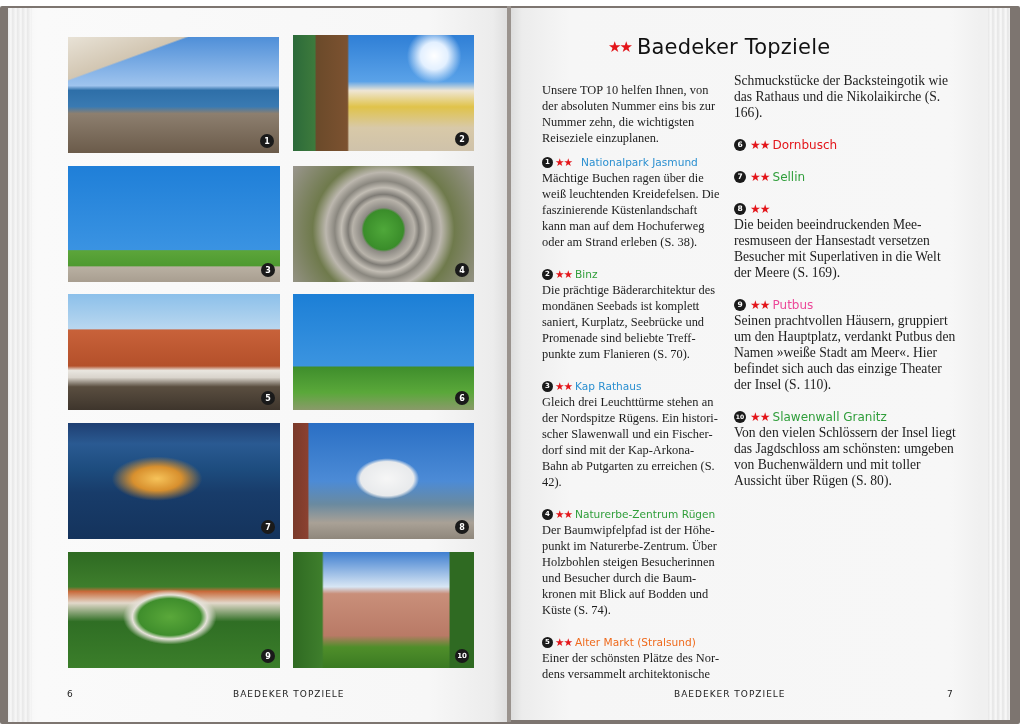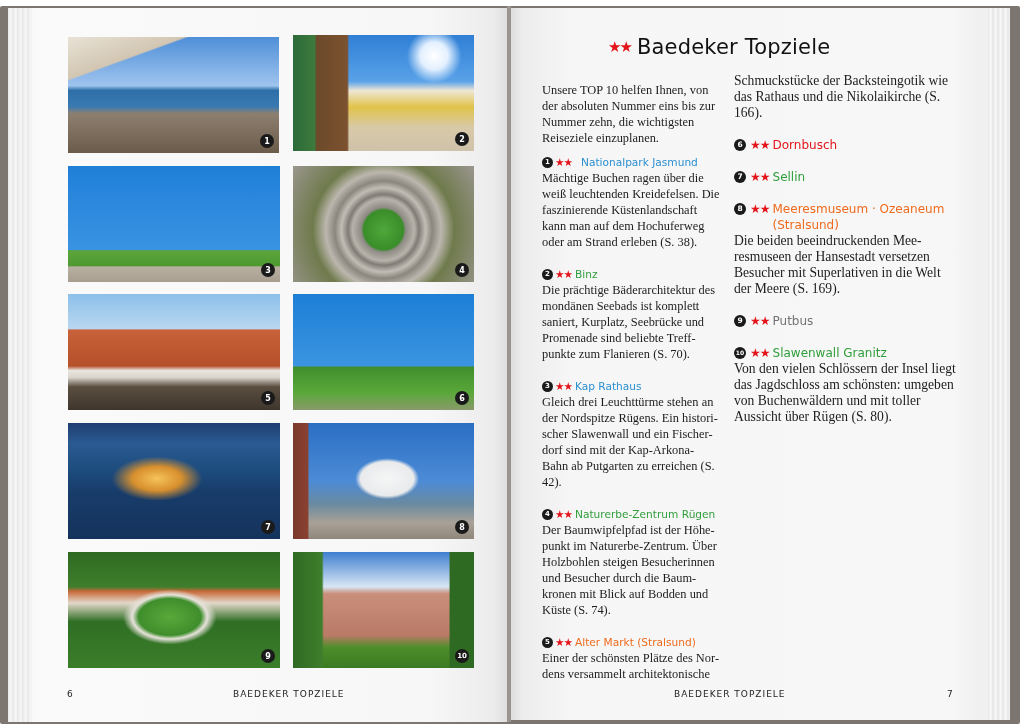--- a/index.html
+++ b/index.html
@@ -205,31 +205,31 @@
         <span class="num">7</span>
         <span class="hstars">★★</span>
         <span style="color:#2f9e3a;">Sellin</span>
       </div>
     </div>
 
     <div class="entry">
       <div class="entry-head" style="height:auto; align-items:flex-start; white-space:normal;">
         <span class="num" style="margin-top:2px;">8</span>
         <span class="hstars">★★</span>
-        <span class="name-wrap" style="color:#ef6a1c; line-height:16px;">Meeresmuseum · Ozeaneum (Stralsund)</span>
       </div>
       <p class="entry-body">Die beiden beeindruckenden Mee­resmuseen der Hansestadt versetzen Besucher mit Superlativen in die Welt der Meere (S. 169).</p>
     </div>
 
     <div class="entry">
       <div class="entry-head">
         <span class="num">9</span>
         <span class="hstars">★★</span>
-        <span style="color:#737373;">Putbus</span>
-      </div>
+        <span style="color:#ec4899;">Putbus</span>
+      </div>
+      <p class="entry-body">Seinen prachtvollen Häusern, grup­piert um den Hauptplatz, verdankt Putbus den Namen »weiße Stadt am Meer«. Hier befindet sich auch das einzige Theater der Insel (S. 110).</p>
     </div>
 
     <div class="entry">
       <div class="entry-head">
         <span class="num" style="font-size:6px;">10</span>
         <span class="hstars">★★</span>
         <span style="color:#2f9e3a;">Slawenwall Granitz</span>
       </div>
       <p class="entry-body">Von den vielen Schlössern der Insel liegt das Jagdschloss am schönsten: umgeben von Buchenwäldern und mit toller Aussicht über Rügen (S. 80).</p>
     </div>

